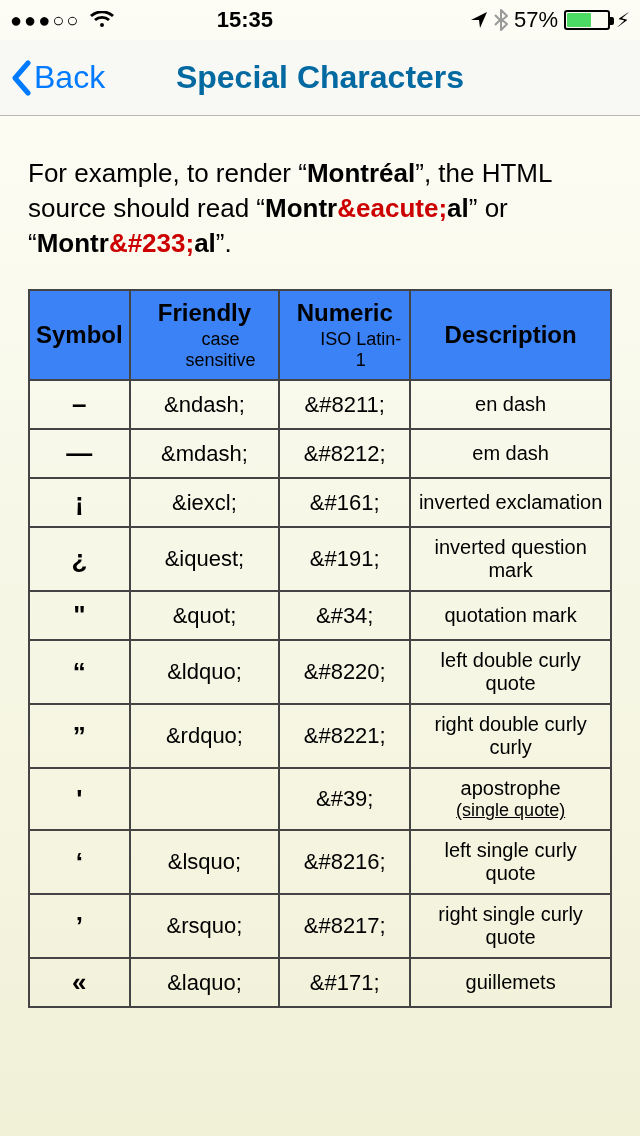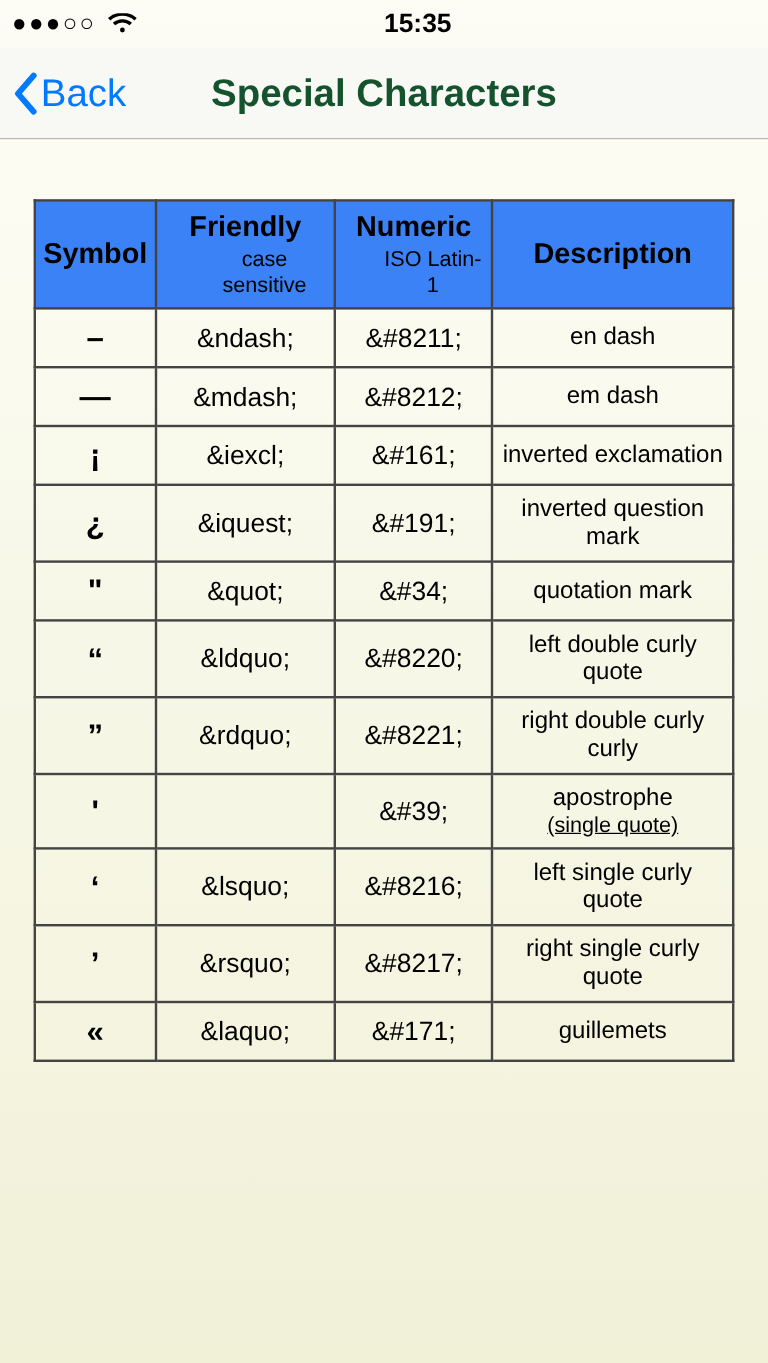--- a/index.html
+++ b/index.html
@@ -40,21 +40,21 @@
     background:#f8f8f5;
   }
   .back-btn {
     display:flex; align-items:center;
     color:#007aff; font-size:32px; font-weight:400;
     gap:2px;
   }
   .back-chevron svg { display:block; }
   .nav-title {
     position:absolute; left:50%; transform:translateX(-50%);
-    font-size:32px; font-weight:700; color:#14532d;
+    font-size:32px; font-weight:700; color:#0369a1;
   }
 
   .content { padding:40px 28px 0 28px; height:calc(1136px - 116px); overflow:hidden; }
   .intro { font-size:26px; line-height:1.35; color:#000; margin-bottom:28px; }
   .intro .it { font-style:italic; }
   .intro .bold { font-weight:700; }
   .intro .redbold { font-weight:700; color:#c00; }
 
   table {
     width:100%; border-collapse:collapse;
@@ -83,35 +83,55 @@
 <div class="status-bar">
   <div class="sb-left">
     <span class="dots">●●●○○</span>
     <span class="wifi-icon">
       <svg width="24" height="18" viewBox="0 0 24 18">
           <path d="M12 16a2 2 0 100-4 2 2 0 000 4zM4 8a12 12 0 0116 0l-2 2a9 9 0 00-12 0L4 8zM0 4a18 18 0 0124 0l-2 2a15 15 0 00-20 0L0 4z" fill="#000"></path>
         </svg>
     </span>
   </div>
   <div class="sb-center">15:35</div>
+  <div class="sb-right">
+    <span class="loc-icon">
+      <svg width="18" height="18" viewBox="0 0 18 18">
+          <path d="M1 9L17 1l-7 16-1-8-8 0z" fill="#000"></path>
+        </svg>
+    </span>
+    <span class="bt-icon">
+      <svg width="14" height="22" viewBox="0 0 14 22">
+          <path d="M7 1v20l6-6-5-4 5-4-6-6zM1 6l5 5-5 5" stroke="#999" stroke-width="2" fill="none" stroke-linejoin="round"></path>
+        </svg>
+    </span>
+    <span>57%</span>
+    <span class="battery">
+        <span class="battery-fill"></span>
+      </span>
+    <span class="bolt">⚡︎</span>
+  </div>
 </div>
 
 <div class="nav-bar">
   <div class="back-btn">
     <span class="back-chevron">
       <svg width="22" height="36" viewBox="0 0 22 36">
           <path d="M18 3L5 18l13 15" stroke="#007aff" stroke-width="5" fill="none" stroke-linecap="round" stroke-linejoin="round"></path>
         </svg>
     </span>
     <span>Back</span>
   </div>
   <div class="nav-title">Special Characters</div>
 </div>
 
 <div class="content">
+  <p class="intro">
+    <span>For example, to render “</span><span class="bold">Montréal</span><span>”, the HTML source should read “</span><span class="bold">Montr</span><span class="redbold">&amp;eacute;</span><span class="bold">al</span><span>” or “</span><span class="bold">Montr</span><span class="redbold">&amp;#233;</span><span class="bold">al</span><span>”.</span>
+  </p>
 
   <table>
     <thead>
       <tr>
         <th>Symbol</th>
         <th>
           <span>Friendly</span>
           <span class="sub">case sensitive</span>
         </th>
         <th>

